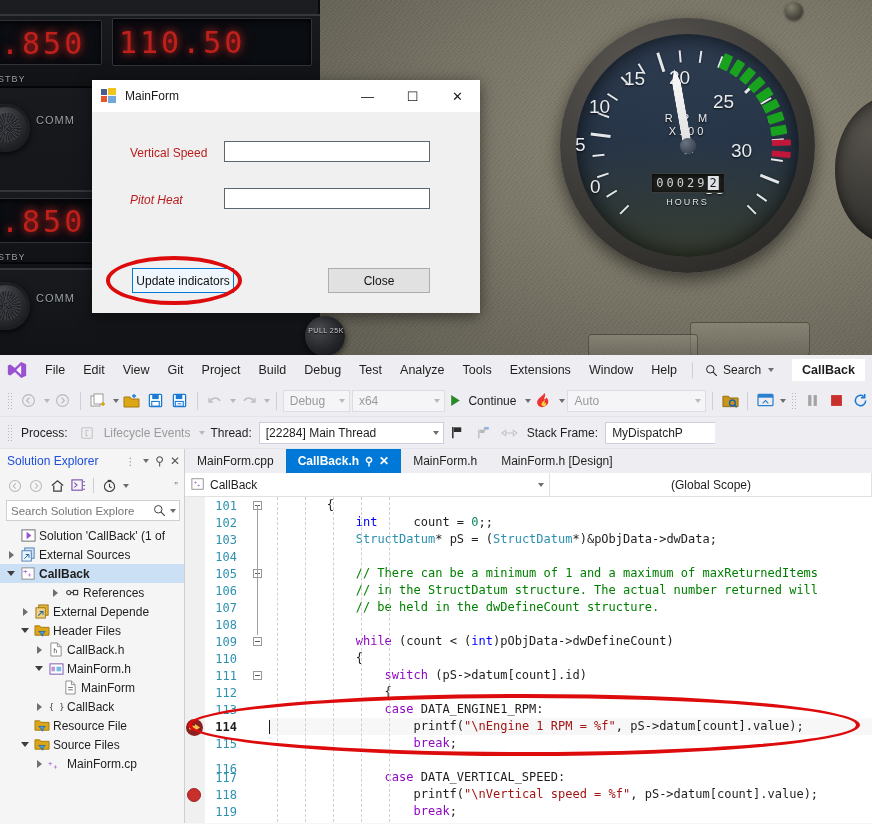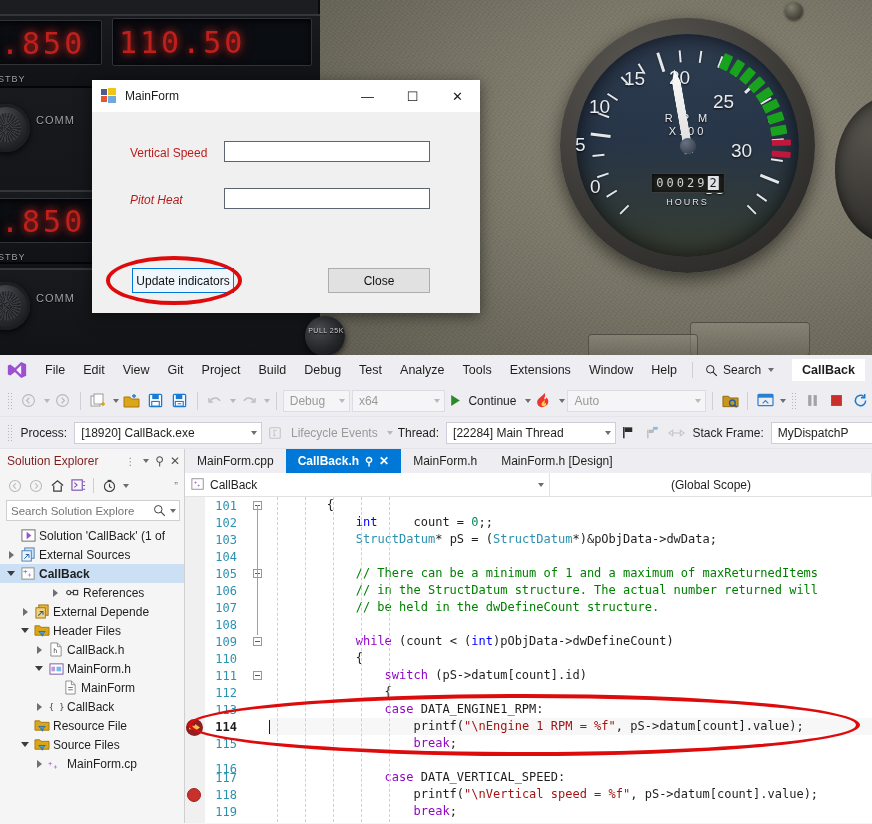--- a/index.html
+++ b/index.html
@@ -231,21 +231,21 @@
   .tb-label.dim { color: #9a9a9a; }
 
   
   .vs-main { display: flex; height: 374px; }
   
   .se {
     width: 185px; background: #f5f5f5; border-right: 1px solid #cfcfcf;
     display: flex; flex-direction: column;
   }
   .se-head { height: 24px; display: flex; align-items: center; padding: 0 4px 0 7px; font-size: 12px; }
-  .se-head .title { color: #7f1d1d; }
+  .se-head .title { color: #1d4ed8; }
   .se-head .sp { margin-left: auto; display: flex; align-items: center; gap: 6px; color: #555; }
   .se-tools { height: 25px; display: flex; align-items: center; gap: 3px; padding: 0 6px; }
   .se-tools .ic { width: 18px; height: 18px; display: flex; align-items: center; justify-content: center; }
   .se-search {
     height: 21px; margin: 2px 4px 4px 6px; background: #fff; border: 1px solid #cfcfcf;
     display: flex; align-items: center; padding: 0 3px 0 4px; gap: 2px;
   }
   .se-search input {
     border: 0; outline: none; flex: 1; font-size: 11.5px; color: #8a8a8a;
     font-family: "Liberation Sans", sans-serif; width: 10px; background: transparent;
@@ -663,24 +663,20 @@
         <svg width="15" height="15" viewBox="0 0 16 16">
             <path d="M13.5 8a5.5 5.5 0 1 1-2-4.2" fill="none" stroke="#1b7ad4" stroke-width="1.6"></path>
             <path d="M12.5 1v4h-4" fill="none" stroke="#1b7ad4" stroke-width="1.6"></path>
           </svg>
       </div>
     </div>
 
     <div class="vs-toolbar">
       <div class="grip"></div>
       <div class="tb-label">Process:</div>
-      <div class="combo" style="width:205px;">
-        <span>[18920] CallBack.exe</span>
-        <span class="caret"></span>
-      </div>
       <div class="tb-icon">
         <svg width="14" height="14" viewBox="0 0 16 16">
             <rect x="2" y="2" width="12" height="12" rx="1" fill="none" stroke="#c4c4c4" stroke-width="1.2"></rect>
             <path d="M6 5h4M7 5v6M6 11h3" stroke="#c4c4c4" stroke-width="1.1" fill="none"></path>
           </svg>
       </div>
       <div class="tb-label dim">Lifecycle Events</div>
       <div class="caret" style="border-top-color:#b9b9b9"></div>
       <div class="tb-label">Thread:</div>
       <div class="combo" style="width:185px;">

